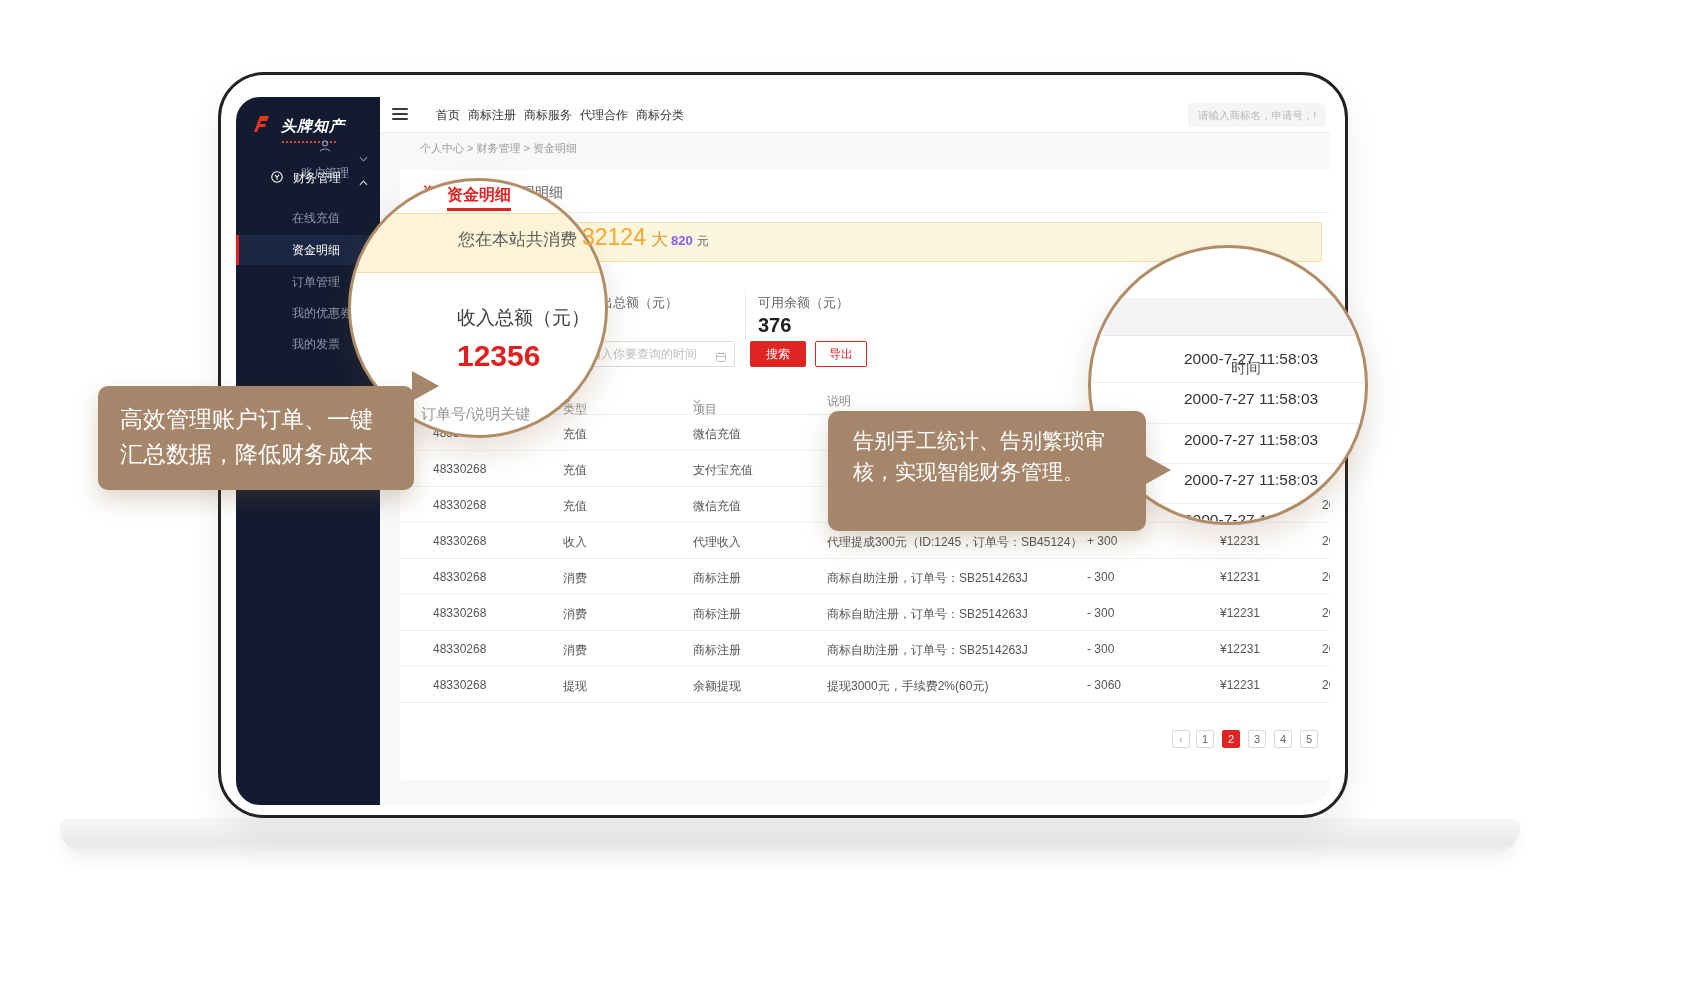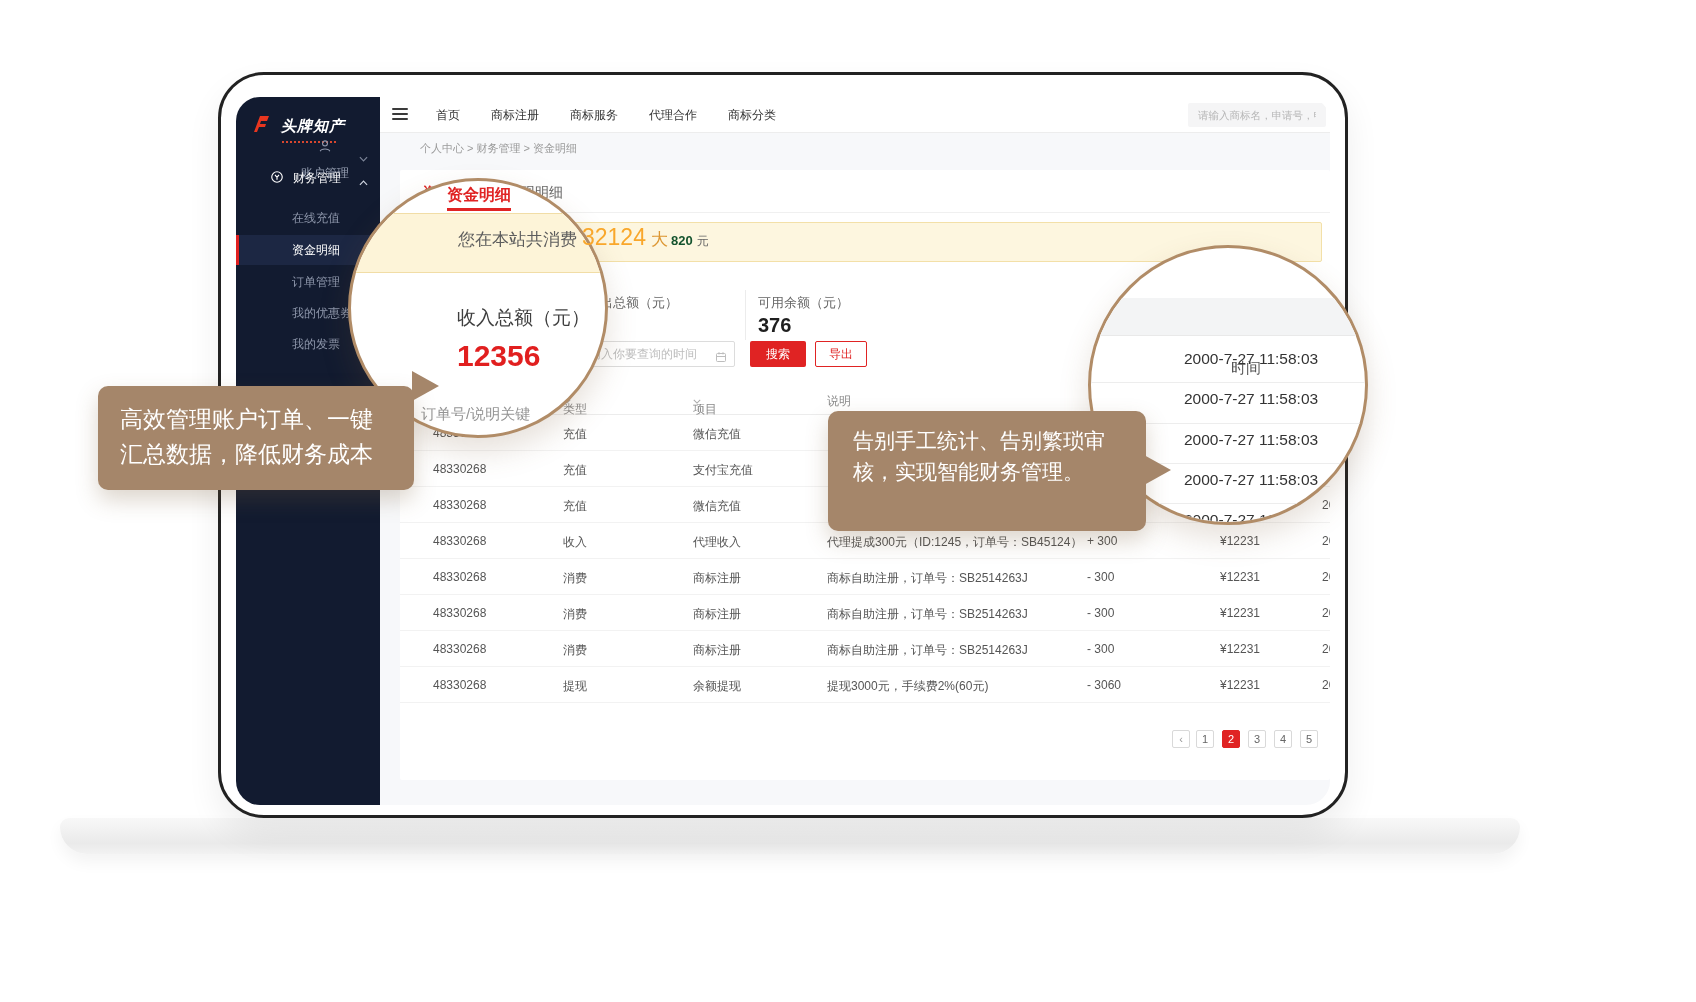--- a/index.html
+++ b/index.html
@@ -27,21 +27,21 @@
   .ssub{position:absolute;left:0;width:144px;height:30px;display:flex;align-items:center;
     padding-left:56px;font-size:12px;color:#8e97ab;cursor:pointer;}
   .ssub.active{background:#1c2743;color:#fff;}
   .ssub.active::before{content:"";position:absolute;left:0;top:0;width:3px;height:30px;background:#e02020;}
   .g-white{color:#fff;}
 
   
   .topbar{position:absolute;left:144px;top:0;width:950px;height:36px;background:#fff;border-bottom:1px solid #ededed;}
   .burger{position:absolute;left:12px;top:11px;width:16px;height:14px;cursor:pointer;}
   .burger span{display:block;height:2px;background:#3a3a3a;margin-bottom:3px;border-radius:1px;}
-  .nav-items{position:absolute;left:56px;top:0;height:36px;display:flex;align-items:center;gap:31px;}
+  .nav-items{position:absolute;left:56px;top:0;height:36px;display:flex;align-items:center;gap:8px;}
   .nav-item{font-size:12px;color:#333;white-space:nowrap;cursor:pointer;}
   .top-search{position:absolute;right:4px;top:6px;width:138px;height:24px;background:#f5f5f6;border-radius:2px;}
   .top-search input{width:100%;height:100%;border:0;background:transparent;outline:none;
     font-size:10.5px;color:#666;padding:0 10px;font-family:inherit;}
   .top-search input::placeholder{color:#b7b7b7;}
 
   
   .main-bg{position:absolute;left:144px;top:36px;width:950px;height:672px;background:#f7f8fa;}
   .breadcrumb{position:absolute;left:184px;top:44px;font-size:11px;color:#9a9a9a;}
   .card{position:absolute;left:164px;top:73px;width:930px;height:610px;background:#fff;border-radius:2px;}
@@ -108,21 +108,21 @@
   .mr-row{position:absolute;left:93px;font-size:15.5px;color:#333;white-space:nowrap;}
   .mr-t0{top:102px;}.mr-t1{top:142px;}.mr-t2{top:183px;}.mr-t3{top:223px;}.mr-t4{top:263px;}
   .mr-sep{position:absolute;left:0;width:280px;height:1px;background:#ededed;}
   .mr-s0{top:134px;}.mr-s1{top:175px;}.mr-s2{top:215px;}.mr-s3{top:255px;}
 
   
   .notice-text{position:absolute;left:458px;top:224px;display:flex;align-items:baseline;white-space:nowrap;}
   .nt-prefix{font-size:17px;color:#5d5d5d;}
   .nt-big{font-size:23px;font-weight:400;color:#f9a72b;margin:0 5px;}
   .nt-mid{font-size:17px;color:#dd9733;margin-right:3px;}
-  .nt-small{font-size:13px;font-weight:600;color:#14532d;}
+  .nt-small{font-size:13px;font-weight:600;color:#8b5cf6;}
   .nt-unit{font-size:12px;color:#666;margin-left:4px;}
 
   
   .callout{position:absolute;background:#a5866a;border-radius:10px;color:#fff;box-shadow:0 10px 22px rgba(120,90,55,.25);}
   .callout-left{left:98px;top:348px;width:316px;height:104px;font-size:23px;line-height:35px;padding:16px 22px;margin-top:38px;}
   .callout-right{left:828px;top:411px;width:318px;height:120px;font-size:21px;line-height:31px;padding:14px 25px;}
   .co-arrow{position:absolute;width:0;height:0;border-top:15px solid transparent;
     border-bottom:15px solid transparent;border-left:27px solid #a5866a;}
   .coa-left{left:412px;top:371px;}
   .coa-right{left:1144px;top:455px;}

